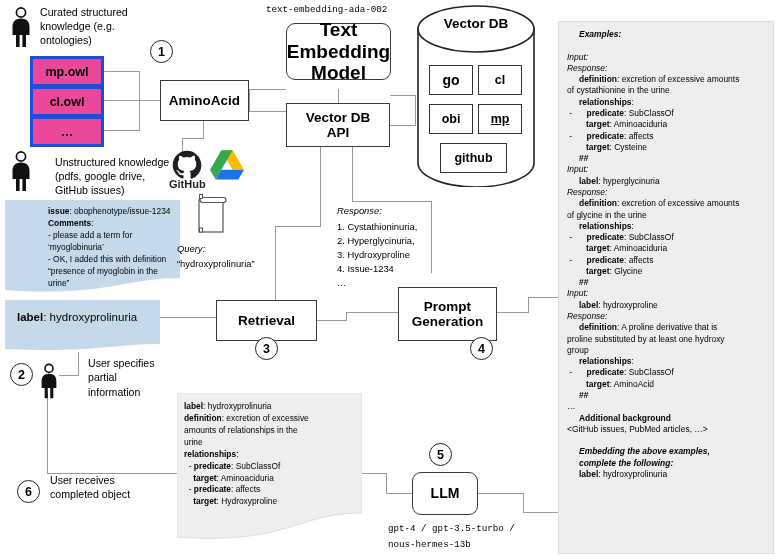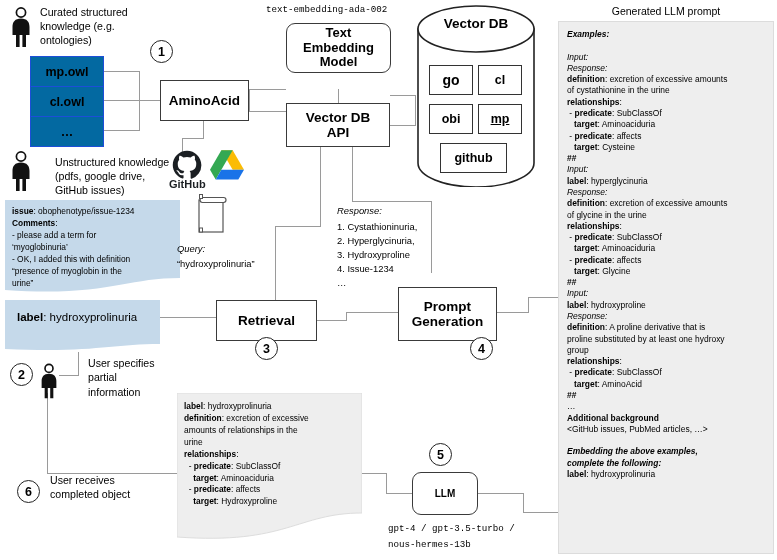--- a/index.html
+++ b/index.html
@@ -4,21 +4,21 @@
 <style>
   html,body{margin:0;padding:0;background:#ffffff;}
   body{width:777px;height:560px;position:relative;overflow:hidden;
        font-family:"Liberation Sans","DejaVu Sans",sans-serif;color:#000;}
   #stage{position:absolute;left:0;top:0;width:777px;height:560px;}
   .abs{position:absolute;box-sizing:border-box;}
 
   
   .pbox{border:1.3px solid #3a3a3a;background:#fff;display:flex;align-items:center;
         justify-content:center;text-align:center;font-weight:bold;line-height:1.12;}
-  .fbox{border:1px solid #1d4ed8;background:#0369a1;display:flex;align-items:center;
+  .fbox{border:3px solid #1d4ed8;background:#ec4899;display:flex;align-items:center;
         justify-content:center;font-weight:bold;}
   .rbox{border:1.3px solid #3a3a3a;background:#fff;border-radius:9px;display:flex;
         align-items:center;justify-content:center;text-align:center;font-weight:bold;line-height:1.14;}
   .dbbox{border:1.2px solid #333;background:#fff;display:flex;align-items:center;
          justify-content:center;font-weight:bold;}
 
   
   .circ{border:1.2px solid #222;border-radius:50%;background:#fff;display:flex;
         align-items:center;justify-content:center;font-size:12.5px;font-weight:600;
         width:23px;height:23px;}
@@ -32,21 +32,21 @@
   .note{font-size:8.4px;line-height:1.42;padding:6px 7px 10px 7px;}
   .note b{font-weight:bold;}
   .plaintxt{font-size:9.4px;line-height:1.28;}
   .mono{font-family:"Liberation Mono","DejaVu Sans Mono",monospace;}
   .ital{font-style:italic;}
 
   
   #promptpanel{left:558px;top:21px;width:216px;height:533px;background:#eeeeee;
                border:1px solid #dcdcdc;overflow:hidden;padding:7px 8px 0 8px;}
   #promptpanel .l{font-size:8.45px;line-height:1.335;white-space:pre-wrap;}
-  #promptpanel .l b{font-weight:bold;}
+  #promptpanel .l b{font-weight:bold;margin-left:12px;}
   #promptpanel .l i{font-style:italic;}
   #panel-title{left:558px;top:5px;width:216px;text-align:center;font-size:10.5px;}
 
   .ttl{font-size:10.6px;line-height:1.3;}
   .svgicon{position:absolute;}
 </style>
 </head>
 <body>
 
 <div id="stage">
@@ -142,39 +142,38 @@
   </svg>
 
   <svg class="svgicon" style="left:195px;top:192px;" width="36" height="48" viewBox="0 0 36 48">
     <rect x="4" y="8" width="24" height="32" fill="#fff" stroke="#555" stroke-width="1.2"></rect>
     <rect x="5" y="5.5" width="26" height="5" rx="2.4" fill="#fff" stroke="#555" stroke-width="1.2"></rect>
     <rect x="4.5" y="2.5" width="3" height="4" fill="#fff" stroke="#555" stroke-width="1"></rect>
     <rect x="4.5" y="36" width="3" height="4" fill="#fff" stroke="#555" stroke-width="1"></rect>
   </svg>
 
   <div class="abs mono" style="left:266px;top:4px;font-size:9.2px;letter-spacing:0px;">text-embedding-ada-002</div>
-  <div class="abs rbox" style="left:286px;top:23px;width:105px;height:50px;font-size:13px;white-space:pre-line;">Text
+  <div class="abs rbox" style="left:286px;top:23px;width:105px;height:57px;font-size:19px;white-space:pre-line;">Text
 Embedding
 Model</div>
 
   <div class="abs pbox" style="left:286px;top:103px;width:104px;height:44px;font-size:13.5px;white-space:pre-line;">Vector DB
 API</div>
 
   <svg class="abs" style="left:412px;top:5px;" width="128" height="182" viewBox="0 0 128 182">
     <path d="M6 24 L6 158 A58 24 0 0 0 122 158 L122 24 Z" fill="#fff" stroke="#222" stroke-width="1.6"></path>
     <ellipse cx="64" cy="24" rx="58" ry="23" fill="#fff" stroke="#222" stroke-width="1.6"></ellipse>
   </svg>
   <div class="abs" style="left:412px;top:16px;width:128px;text-align:center;font-size:13.5px;font-weight:bold;">Vector DB</div>
   <div class="abs dbbox" style="left:429px;top:65px;width:44px;height:30px;font-size:14px;">go</div>
   <div class="abs dbbox" style="left:478px;top:65px;width:44px;height:30px;font-size:12.5px;">cl</div>
   <div class="abs dbbox" style="left:429px;top:104px;width:44px;height:30px;font-size:12.5px;">obi</div>
   <div class="abs dbbox" style="left:478px;top:104px;width:44px;height:30px;font-size:12.5px;text-decoration:underline;">mp</div>
   <div class="abs dbbox" style="left:440px;top:143px;width:67px;height:30px;font-size:12.5px;">github</div>
 
-  <div class="abs" id="panel-title">Generated LLM prompt</div>
   <div class="abs" id="promptpanel">
       <div class="l"><b><i>Examples:</i></b></div>
       <div class="l"><span>&nbsp;</span></div>
       <div class="l"><i>Input:</i></div>
       <div class="l"><i>Response:</i></div>
       <div class="l"><b>definition</b><span>: excretion of excessive amounts</span></div>
       <div class="l"><span>of cystathionine in the urine</span></div>
       <div class="l"><b>relationships</b><span>:</span></div>
       <div class="l"><span style="white-space: pre;"> - </span><b>predicate</b><span>: SubClassOf</span></div>
       <div class="l"><span style="white-space: pre;">   </span><b>target</b><span>: Aminoaciduria</span></div>
@@ -204,21 +203,21 @@
       <div class="l"><b>##</b></div>
       <div class="l"><span>…</span></div>
       <div class="l"><b>Additional background</b></div>
       <div class="l"><span>&lt;GitHub issues, PubMed articles, …&gt;</span></div>
       <div class="l"><span>&nbsp;</span></div>
       <div class="l"><b><i>Embedding the above examples,</i></b></div>
       <div class="l"><b><i>complete the following:</i></b></div>
       <div class="l"><b>label</b><span>: hydroxyprolinuria</span></div>
     </div>
 
-  <div class="abs" style="left:5px;top:200px;width:175px;height:97px;">
+  <div class="abs" style="left:5px;top:200px;width:175px;height:97px;padding-left:36px;">
     <svg style="position:absolute;left:0;top:0;" width="175" height="97" viewBox="0 0 175 97">
       <path d="M0 0 H175 V78 C120 78 100 97 0 90 Z" fill="#c5d9ea"></path>
     </svg>
     <div class="note" id="issue-note-body" style="position:relative;">
         <div><b>issue</b><span>: obophenotype/issue-1234</span></div>
         <div><b>Comments</b><span>:</span></div>
         <div><span>-  please add a term for</span></div>
         <div><span>‘myoglobinuria’</span></div>
         <div><span>- OK, I added this with definition</span></div>
         <div><span>“presence of myoglobin in the</span></div>
@@ -271,17 +270,17 @@
         <div><span>urine</span></div>
         <div><b>relationships</b><span>:</span></div>
         <div><span style="white-space: pre;">  - </span><b>predicate</b><span>: SubClassOf</span></div>
         <div><span style="white-space: pre;">    </span><b>target</b><span>: Aminoaciduria</span></div>
         <div><span style="white-space: pre;">  - </span><b>predicate</b><span>: affects</span></div>
         <div><span style="white-space: pre;">    </span><b>target</b><span>: Hydroxyproline</span></div>
       </div>
   </div>
 
   <div class="abs circ" style="left:429px;top:443px;">5</div>
-  <div class="abs rbox" style="left:412px;top:472px;width:66px;height:43px;font-size:10px;">LLM</div>
+  <div class="abs rbox" style="left:412px;top:472px;width:66px;height:43px;font-size:14px;">LLM</div>
   <div class="abs mono" style="left:388px;top:521px;width:170px;font-size:9.2px;line-height:1.7;white-space:pre-line;">gpt-4 / gpt-3.5-turbo /
 nous-hermes-13b</div>
 
 </div>
 
 </body></html>

